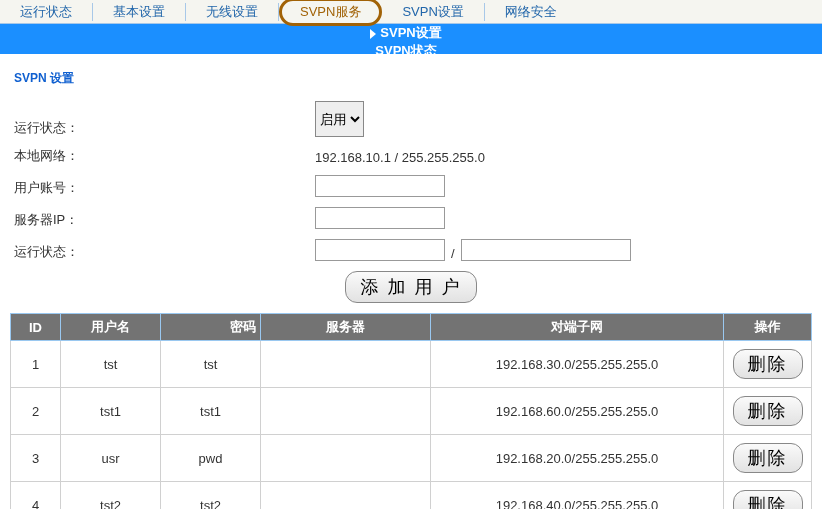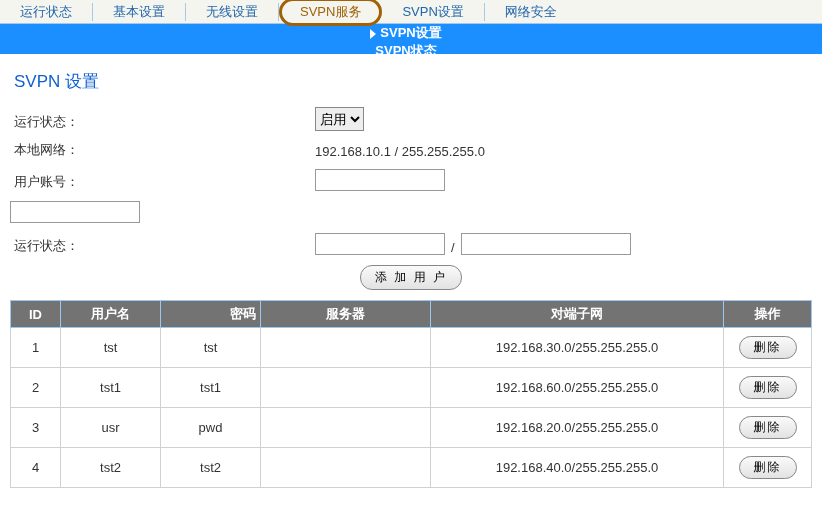--- a/index.html
+++ b/index.html
@@ -7,30 +7,30 @@
 
 .topnav { display: flex; border-bottom: 1px solid #a8c8e8; height: 24px; align-items: center; background: #f5f5f0; }
 .topnav .item { padding: 0 20px; color: #2266aa; cursor: pointer; border-right: 1px solid #a8c8e8; height: 18px; line-height: 18px; }
 .topnav .item.active { border: 3px solid #a16207; border-radius: 14px; padding: 2px 18px; color: #a16207; height: auto; line-height: normal; }
 
 .subnav { background: #1b8fff; color: #fff; height: 30px; display: flex; align-items: center; padding-left: 24px; font-weight: bold; flex-direction: column; }
 .subnav .subitem { margin-right: 34px; cursor: pointer; }
 .subnav .arrow { display: inline-block; width: 0; height: 0; border-top: 5px solid transparent; border-bottom: 5px solid transparent; border-left: 6px solid #fff; margin-right: 4px; vertical-align: middle; }
 
 .content { padding: 16px 10px 10px 10px; }
-h2.title { color: #1060d0; font-size: 17px; font-weight: normal; margin-bottom: 14px; margin-left: 4px; }
+h2.title { color: #1060d0; font-size: 12px; font-weight: bold; margin-bottom: 14px; margin-left: 4px; }
 
 .form-row { display: flex; align-items: flex-end; margin-bottom: 10px; }
 .form-row .label { width: 305px; padding-left: 4px; color: #333; }
 .form-row input[type=text], .form-row input[type=password] { width: 130px; height: 22px; border: 1px solid #999; padding: 0 4px; background: #fff; }
-.form-row select { height: 24px; border: 1px solid #888; background: #eee; }
+.form-row select { height: 36px; border: 1px solid #888; background: #eee; }
 .form-row .hint { margin-left: 14px; color: #333; }
 
 .addbtn-wrap { text-align: center; margin: 8px 0 10px 0; }
-button.btn { background: linear-gradient(#fafafa,#e2e2e2); border: 1px solid #888; border-radius: 12px; padding: 3px 14px; cursor: pointer; font-size: 12px; letter-spacing: 2px; }
+button.btn { background: linear-gradient(#fafafa,#e2e2e2); border: 1px solid #888; border-radius: 12px; padding: 3px 14px; cursor: pointer; font-size: 18px; letter-spacing: 2px; }
 
 table.users { width: 100%; border-collapse: collapse; }
 table.users th { background: #737373; color: #fff; border: 1px solid #9ac8f0; padding: 4px 4px; font-weight: bold; }
 table.users td { border: 1px solid #d0d0d0; padding: 8px 4px; text-align: center; }
 table.users td button { padding: 2px 14px; }
 
 .col-id { width: 50px; }
 .col-user { width: 100px; }
 .col-pwd { width: 100px; text-align: right; }
 .col-srv { width: 170px; }
@@ -71,20 +71,21 @@
     <span>192.168.10.1 / 255.255.255.0</span>
   </div>
 
   <div class="form-row">
     <span class="label">用户账号：</span>
     <input type="text" style="">
   </div>
 
 
   <div class="form-row">
+    <span class="label">服务器IP：</span>
     <input type="text" style="">
   </div>
 
   <div class="form-row">
     <span class="label">运行状态：</span>
     <input type="text" style="">
     <span style="margin:0 6px;">/</span>
     <input type="text" style="width: 170px;">
   </div>
 

